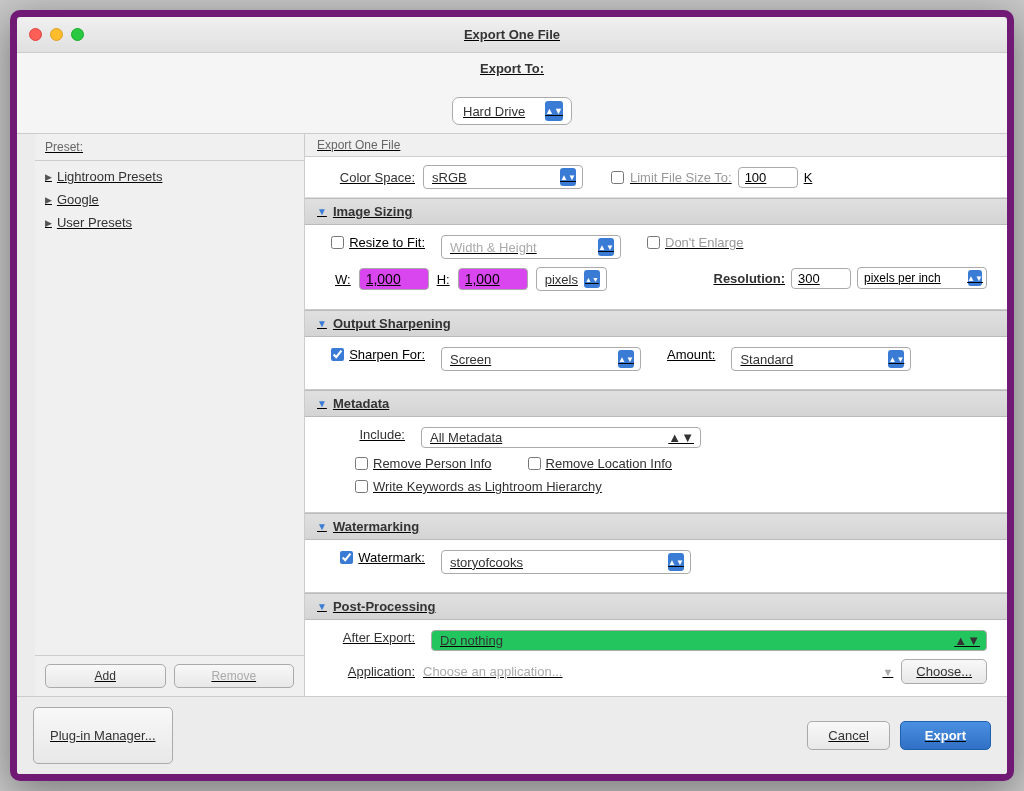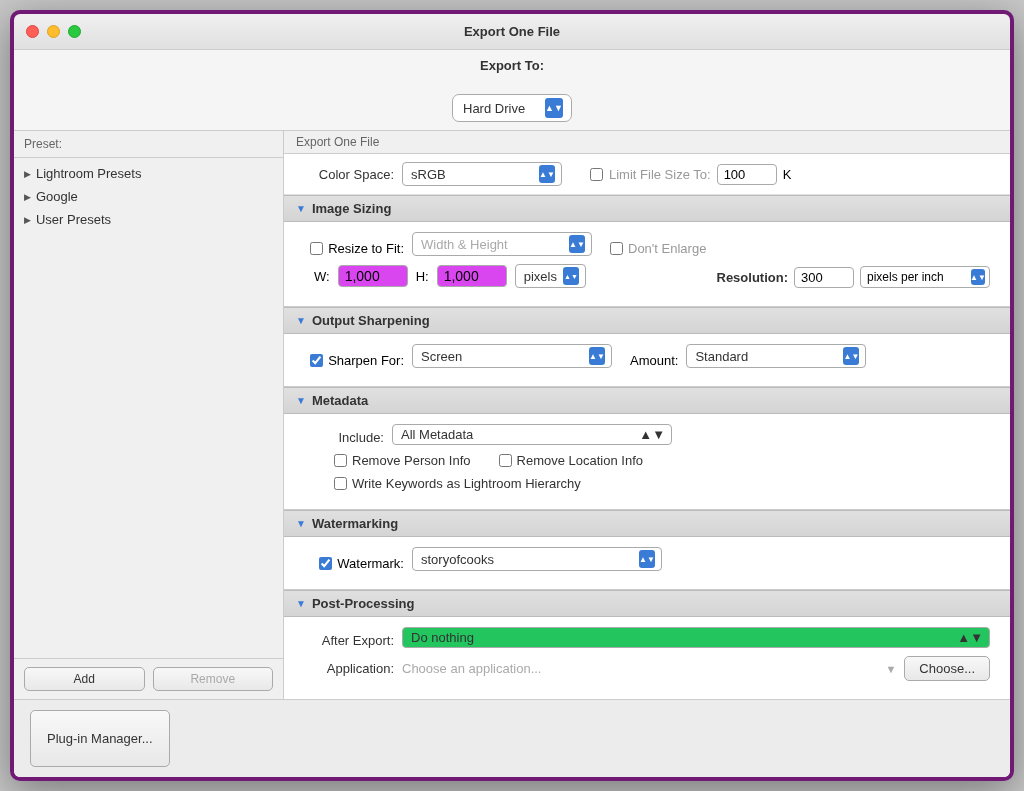--- a/index.html
+++ b/index.html
@@ -16,21 +16,22 @@
     }
     .window {
       width: 1004px;
       height: 771px;
       background: #ececec;
       border-radius: 10px;
       box-shadow: 0 10px 40px rgba(0,0,0,0.4);
       display: flex;
       flex-direction: column;
       overflow: hidden;
-      border: 4px solid #701a75;
+      border: 7px solid #701a75;
+      text-decoration: underline;
     }
     .titlebar {
       height: 36px;
       background: linear-gradient(to bottom, #f0f0f0, #e0e0e0);
       border-bottom: 1px solid #ccc;
       display: flex;
       align-items: center;
       justify-content: center;
       position: relative;
       border-radius: 10px 10px 0 0;
@@ -92,20 +93,21 @@
       font-size: 9px;
       align-items: center;
       justify-content: center;
       height: 20px;
       width: 18px;
     }
     .main-content {
       display: flex;
       flex: 1;
       overflow: hidden;
+      margin-left: 18px;
     }
     .sidebar {
       width: 270px;
       background: #f0f0f0;
       border-right: 1px solid #ccc;
       display: flex;
       flex-direction: column;
     }
     .sidebar-label {
       padding: 6px 10px;
@@ -170,23 +172,23 @@
     .section-header .tri {
       font-size: 10px;
       color: #3a7bd5;
     }
     .section-body {
       padding: 10px 20px;
       background: white;
     }
     .form-row {
       display: flex;
-      align-items: flex-end;
+      align-items: flex-start;
       margin-bottom: 8px;
-      gap: 8px;
+      gap: 16px;
     }
     .form-label {
       text-align: right;
       color: #333;
       min-width: 90px;
     }
     .form-select {
       display: inline-flex;
       align-items: center;
       background: white;
@@ -614,14 +616,18 @@
             <button class="choose-btn">Choose...</button>
           </div>
         </div>
       </div>
 
     </div>
   </div>
 
   <div class="footer">
     <button class="plugin-btn">Plug-in Manager...</button>
+    <div class="footer-right">
+      <button class="cancel-btn">Cancel</button>
+      <button class="export-btn">Export</button>
+    </div>
   </div>
 </div>
 
 </body></html>

